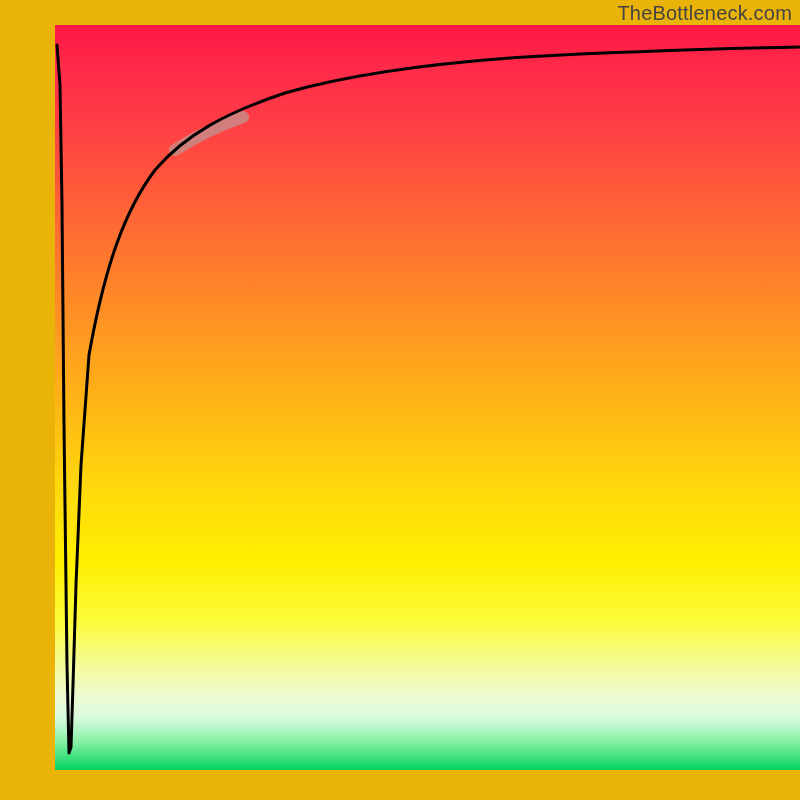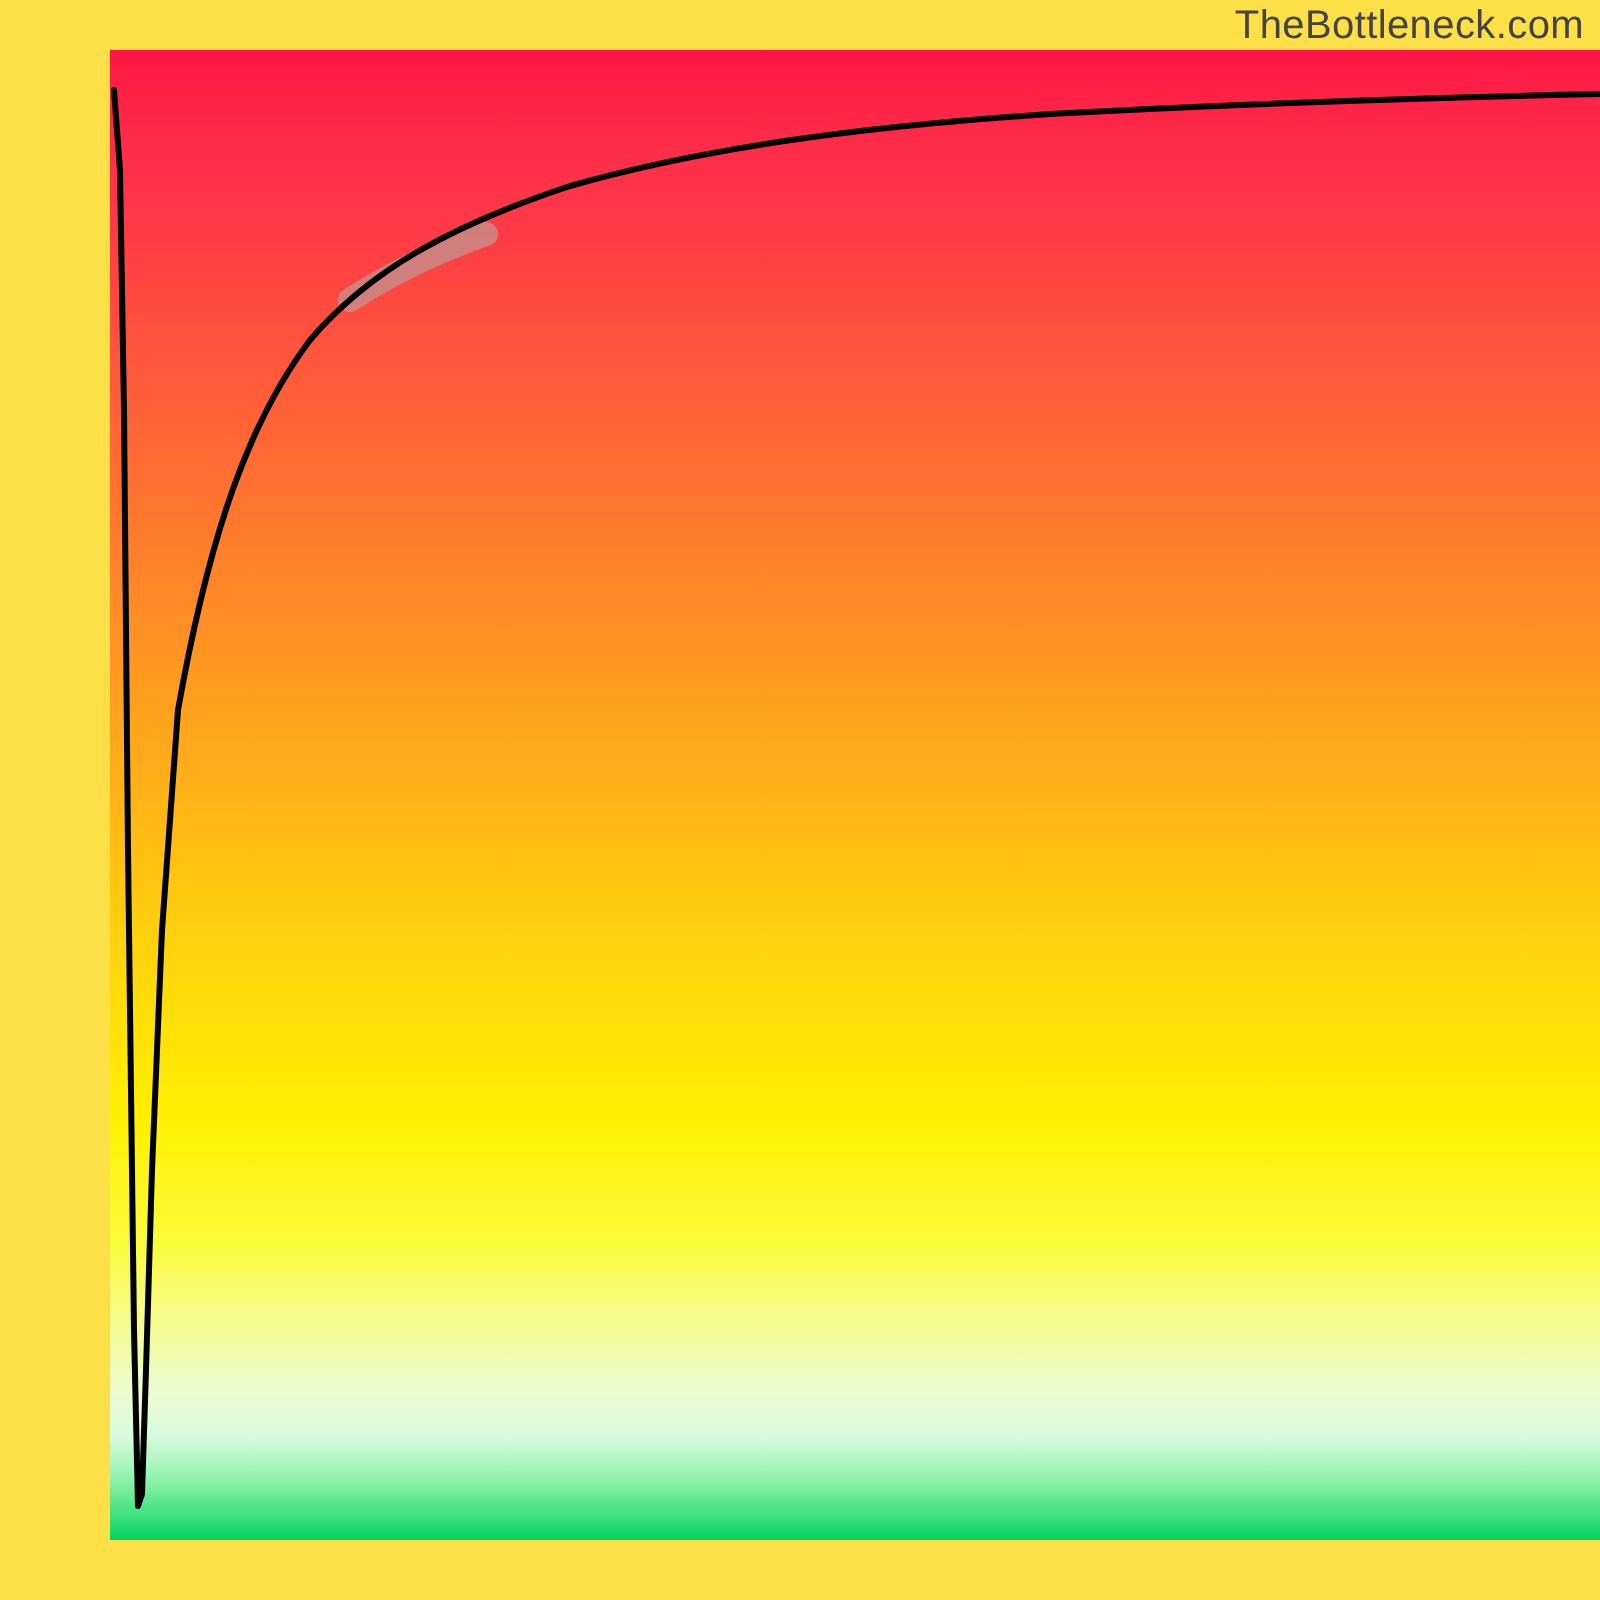--- a/index.html
+++ b/index.html
@@ -8,21 +8,21 @@
     width: 800px;
     height: 800px;
     background: #000;
     overflow: hidden;
     font-family: Arial, Helvetica, sans-serif;
   }
   .frame {
     position: relative;
     width: 800px;
     height: 800px;
-    background: #fde047;
+    background: #eab308;
   }
   .watermark {
     position: absolute;
     top: 2px;
     right: 8px;
     color: #444;
     font-size: 20px;
     font-weight: 500;
     letter-spacing: 0.2px;
     z-index: 10;

